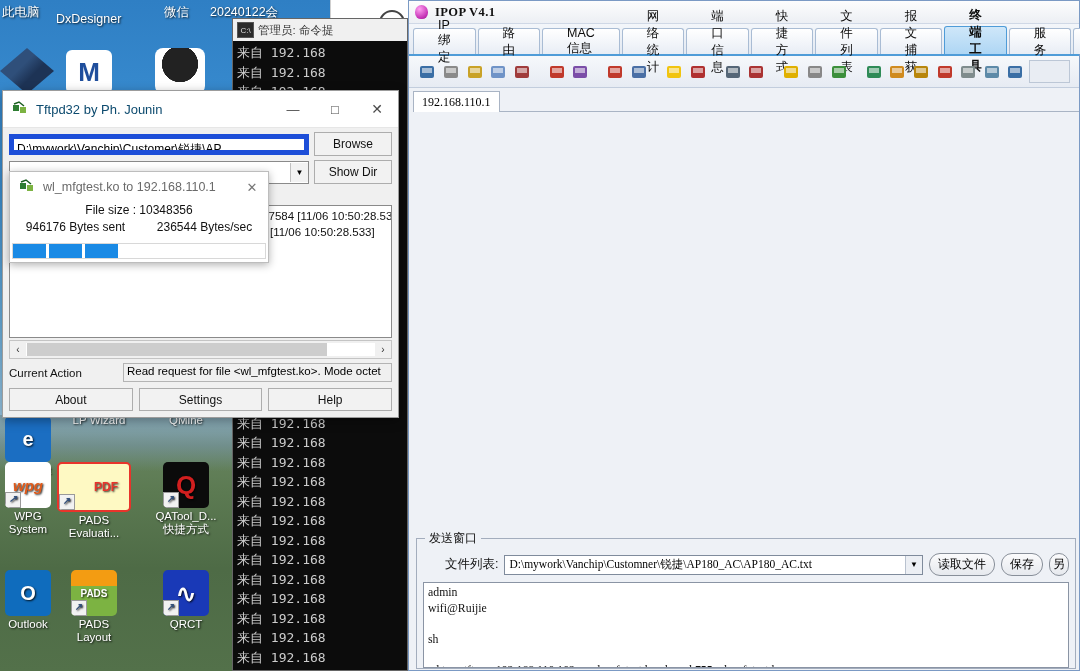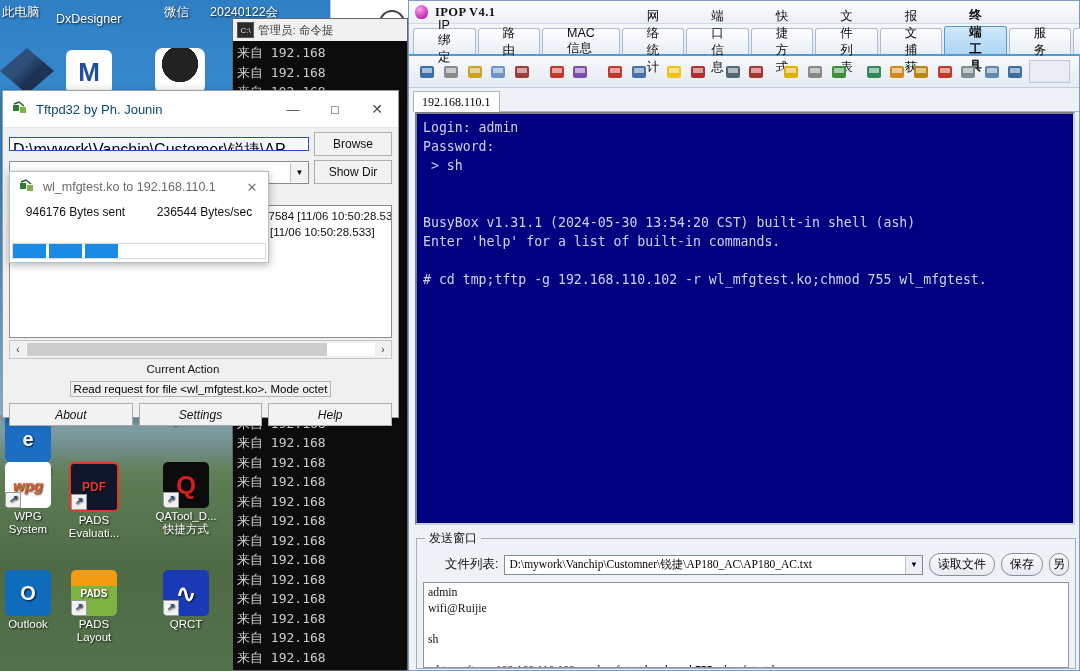--- a/index.html
+++ b/index.html
@@ -62,44 +62,44 @@
   .tftp-title { height:36px; background:#ffffff; display:flex; align-items:center;
       border-bottom:1px solid #e6e6e6; }
   .tftp-ico { width:16px; height:16px; margin:0 8px 0 9px; position:relative; }
   .tftp-ttext { font-size:13px; color:#0c4a6e; flex:1; }
   .winbtn { width:42px; height:35px; display:flex; align-items:center; justify-content:center;
       font-size:13px; color:#4a4a4a; }
   .winbtn.close { font-size:14px; }
 
   .tftp-body { position:relative; height:291px; }
   .tf-row { display:flex; align-items:center; padding:4px 6px 0 6px; gap:5px; }
-  .tf-input { flex:1; height:14px; background:#fff; border:1px solid #1d4ed8;
-      font-size:16px; padding:2px 3px; box-sizing:border-box; overflow:hidden; white-space:nowrap;}
+  .tf-input { flex:1; height:21px; background:#fff; border:5px solid #1d4ed8;
+      font-size:12px; padding:2px 3px; box-sizing:border-box; overflow:hidden; white-space:nowrap;}
   .tf-btn { width:76px; height:22px; background:#f2f2f2; border:1px solid #adadad;
       font-size:12px; color:#111; display:flex; align-items:center; justify-content:center; }
   .tf-combo { flex:1; height:21px; background:#fff; border:1px solid #8a8a8a; display:flex;
       align-items:center; justify-content:flex-end; }
   .tf-arrow { width:17px; height:19px; background:#f2f2f2; border-left:1px solid #c0c0c0;
       display:flex; align-items:center; justify-content:center; font-size:8px; }
   .tf-tabs { display:flex; gap:2px; padding:4px 6px 0 6px; font-size:11.5px; }
   .tf-tab { padding:2px 7px; border:1px solid #9c9c9c; border-bottom:none; background:#e4e4e4; }
   .tf-tab.active { background:#f7f7f7; }
   .tf-log { margin:0 6px; height:133px; background:#fff; border:1px solid #8a8a8a;
       font-size:11.5px; color:#111; padding:2px 3px; overflow:hidden; white-space:nowrap;
       line-height:16px; box-sizing:border-box;}
   .tf-scroll { margin:2px 6px 0 6px; height:17px; background:#f0f0f0; border:1px solid #c4c4c4;
       display:flex; align-items:center; }
   .tf-sb-l, .tf-sb-r { width:16px; text-align:center; font-size:10px; color:#333; }
   .tf-sb-track { flex:1; height:13px; background:#fff; position:relative;}
   .tf-sb-thumb { position:absolute; left:1px; top:0; width:86%; height:13px; background:#cdcdcd; }
-  .tf-action { display:flex; align-items:center; padding:4px 6px 0 6px; gap:6px;flex-direction:column; }
+  .tf-action { display:flex; align-items:center; padding:4px 6px 0 6px; gap:6px; }
   .tf-action-lbl { font-size:11.5px; width:108px; color:#111;}
   .tf-action-val { flex:1; height:19px; background:#f0f0f0; border:1px solid #b4b4b4;
       font-size:11.5px; padding:1px 3px; box-sizing:border-box; white-space:nowrap; overflow:hidden;}
-  .tf-foot { display:flex; gap:6px; padding:6px 6px 0 6px;font-style:italic; }
+  .tf-foot { display:flex; gap:6px; padding:6px 6px 0 6px; }
   .tf-foot .tf-btn { flex:1; width:auto; height:21px; }
 
   
   .tpop { position:absolute; left:6px; top:43px; width:258px; height:90px;
       background:#fff; border:1px solid #bdbdbd; box-shadow:0 2px 8px rgba(0,0,0,.3); z-index:5; }
   .tpop-title { height:30px; display:flex; align-items:center; }
   .tpop-ttext { font-size:12.5px; color:#6a6a6a; flex:1; }
   .tpop-close { width:32px; text-align:center; font-size:13px; color:#777; }
   .tpop-fs { text-align:center; font-size:12px; color:#111; margin-top:1px;}
   .tpop-stats { display:flex; justify-content:space-around; font-size:12px; color:#111; margin-top:3px;}
@@ -204,21 +204,21 @@
     </div>
 
     <div class="dicon" style="left:-18px; top:462px;">
       <div class="glyph" style="background:#fff;color:#e05a1a;font-size:15px;font-style:italic;">wpg
         <span class="shortcut-arrow">↗</span>
       </div>
       <div>WPG</div>
       <div>System</div>
     </div>
     <div class="dicon" style="left:48px; top:462px;">
-      <div class="glyph" style="background:#0f172a;border:2px solid #e8342b;color:#e8342b;font-size:12px;">PDF
+      <div class="glyph" style="background:#fef9c3;border:2px solid #e8342b;color:#e8342b;font-size:12px;padding-left:24px;">PDF
         <span class="shortcut-arrow">↗</span>
       </div>
       <div>PADS</div>
       <div>Evaluati...</div>
     </div>
     <div class="dicon" style="left:140px; top:462px;">
       <div class="glyph" style="background:#0b0b0b;color:#d11f1f;font-size:26px;">Q
         <span class="shortcut-arrow">↗</span>
       </div>
       <div>QATool_D...</div>
@@ -366,20 +366,21 @@
           <span class="tftp-ico">
             <svg width="16" height="16" viewBox="0 0 16 16">
               <rect x="1" y="4" width="6" height="6" fill="#2e7d32"></rect>
               <rect x="8" y="6" width="6" height="6" fill="#7cb342"></rect>
               <path d="M2 3 L7 1 L12 5" stroke="#1b5e20" stroke-width="1.5" fill="none"></path>
             </svg>
           </span>
           <span class="tpop-ttext">wl_mfgtest.ko to 192.168.110.1</span>
           <span class="tpop-close">✕</span>
         </div>
+        <div class="tpop-fs">File size : 10348356</div>
         <div class="tpop-stats">
           <span>946176 Bytes sent</span>
           <span>236544 Bytes/sec</span>
         </div>
         <div class="tpop-bar">
           <i></i>
           <i></i>
           <i></i>
         </div>
       </div>
@@ -553,31 +554,20 @@
         </span>
         <span class="tb-blank"></span>
       </div>
 
     <div class="ipop-subtabs">
       <span class="ipop-subtab">192.168.110.1</span>
       <span class="ipop-subtab-rest"></span>
     </div>
   </div>
 
-  <div class="term">
-    <pre>Login: admin
-Password:
- &gt; sh
-
-
-BusyBox v1.31.1 (2024-05-30 13:54:20 CST) built-in shell (ash)
-Enter 'help' for a list of built-in commands.
-
-# cd tmp;tftp -g 192.168.110.102 -r wl_mfgtest.ko;chmod 755 wl_mfgtest.</pre>
-  </div>
 
   <div class="sendgroup">
     <span class="sg-legend">发送窗口</span>
     <div class="sg-row">
       <span class="sg-lbl">文件列表:</span>
       <span class="sg-combo">
         <span>D:\mywork\Vanchip\Customner\锐捷\AP180_AC\AP180_AC.txt</span>
         <i>▼</i>
       </span>
       <span class="sg-btn">读取文件</span>

